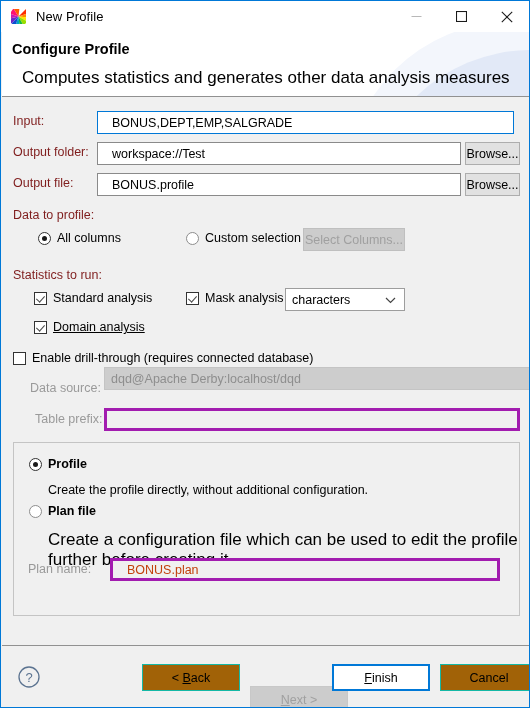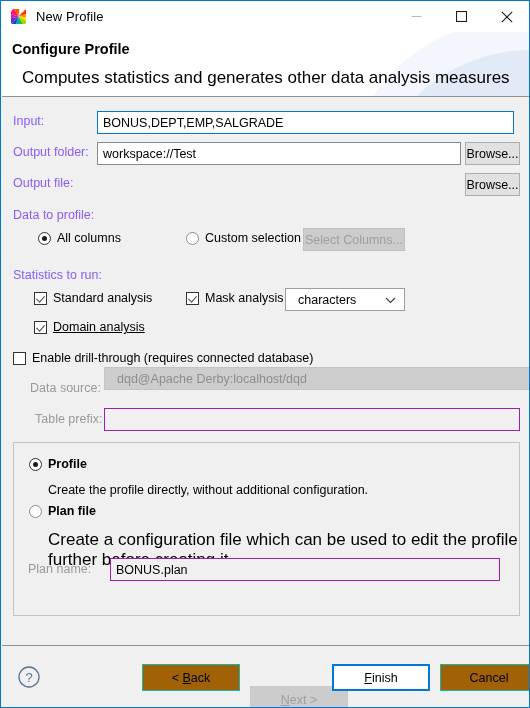--- a/index.html
+++ b/index.html
@@ -103,41 +103,41 @@
   
   .body {
     position: absolute;
     left: 1px; top: 96px;
     width: 528px;
     height: 548px;
     background: #f0f0f0;
   }
 
   .row { position: absolute; display: flex; align-items: center; }
-  .fld-label { color: #8b5cf6; font-size: 12.5px; white-space: nowrap; }
+  .fld-label { color: #7f1d1d; font-size: 12.5px; white-space: nowrap; }
 
   input.txt {
     box-sizing: border-box;
     font-family: "Liberation Sans", sans-serif;
     font-size: 12.5px;
     color: #000;
     background: #ffffff;
     border: 1px solid #8a8a8a;
     height: 23px;
-    padding: 0 2px 0 5px;
+    padding: 0 2px 0 14px;
     outline: none;
   }
   input.txt.focused {
     border: 1px solid #0078d7;
   }
   input.txt:disabled,
   input.txt.disabled {
     background: #f0f0f0;
-    border: 1px solid #a21caf;
-    color: #000000;
+    border: 3px solid #a21caf;
+    color: #c2410c;
   }
 
   .btn {
     box-sizing: border-box;
     font-family: "Liberation Sans", sans-serif;
     font-size: 12.5px;
     color: #000;
     background: #e1e1e1;
     border: 1px solid #adadad;
     height: 23px;
@@ -191,21 +191,21 @@
   .ck-label { margin-left: 6px; font-size: 12.5px; }
   .ck-label.bold { font-weight: bold; }
 
   
   .combo {
     box-sizing: border-box;
     height: 23px;
     background: #ffffff;
     border: 1px solid #9d9d9d;
     display: flex; align-items: center;
-    padding-left: 12px;
+    padding-left: 6px;
     font-size: 12.5px;
     position: relative;
   }
   .combo .chev {
     position: absolute;
     right: 8px; top: 50%;
     transform: translateY(-50%);
   }
   .combo.disabled {
     background: #cdcdcd;
@@ -335,20 +335,21 @@
 
     <div class="row" style="left:11px; top:48px;">
       <div class="fld-label" style="width:80px;">Output folder:</div>
     </div>
     <input class="txt" style="position: absolute; left: 95px; top: 45px; width: 364px;" value="workspace://Test">
     <div class="btn" style="position:absolute; left:463px; top:45px; width:55px;">Browse...</div>
 
     <div class="row" style="left:11px; top:79px;">
       <div class="fld-label" style="width:80px;">Output file:</div>
     </div>
+    <input class="txt" style="position: absolute; left: 95px; top: 76px; width: 364px;" value="BONUS.profile">
     <div class="btn" style="position:absolute; left:463px; top:76px; width:55px;">Browse...</div>
 
     <div class="fld-label" style="position:absolute; left:11px; top:111px;">Data to profile:</div>
 
     <div class="row" style="left:36px; top:134px;">
       <div class="radio checked"></div>
       <div class="ck-label">All columns</div>
     </div>
 
     <div class="row" style="left:184px; top:134px;">

